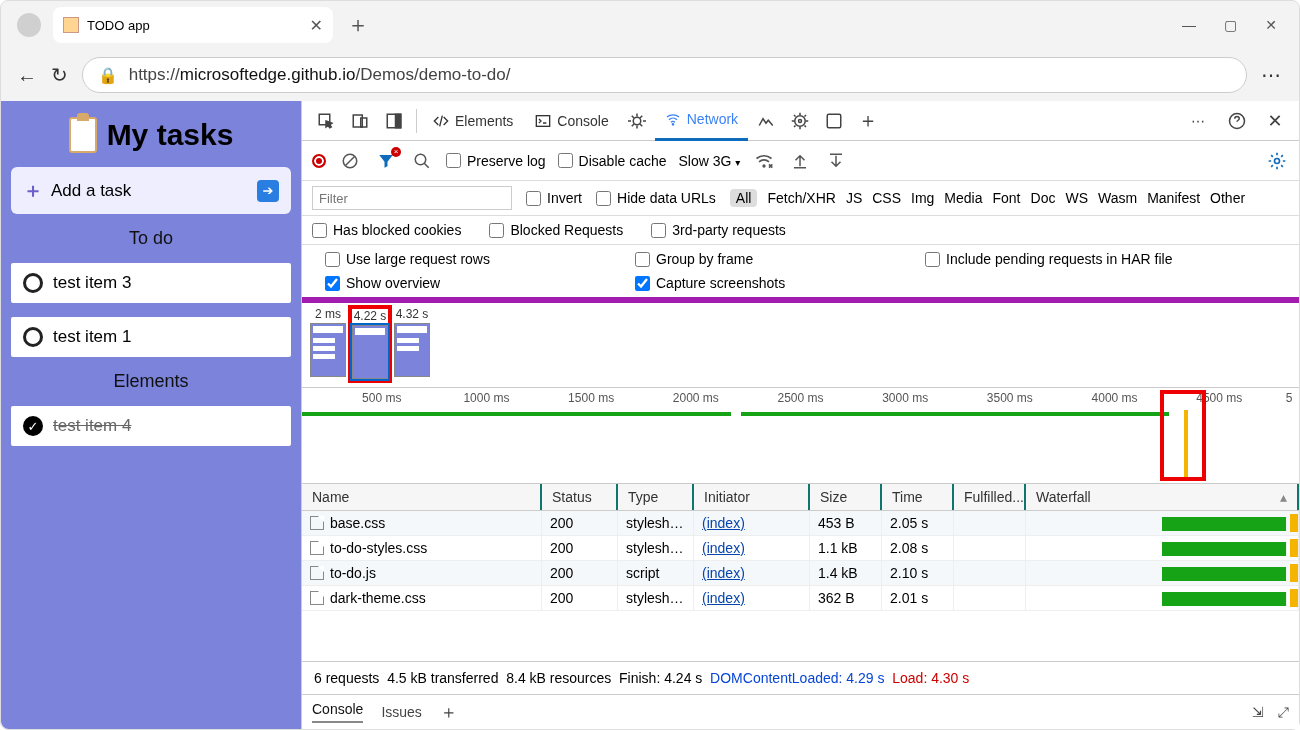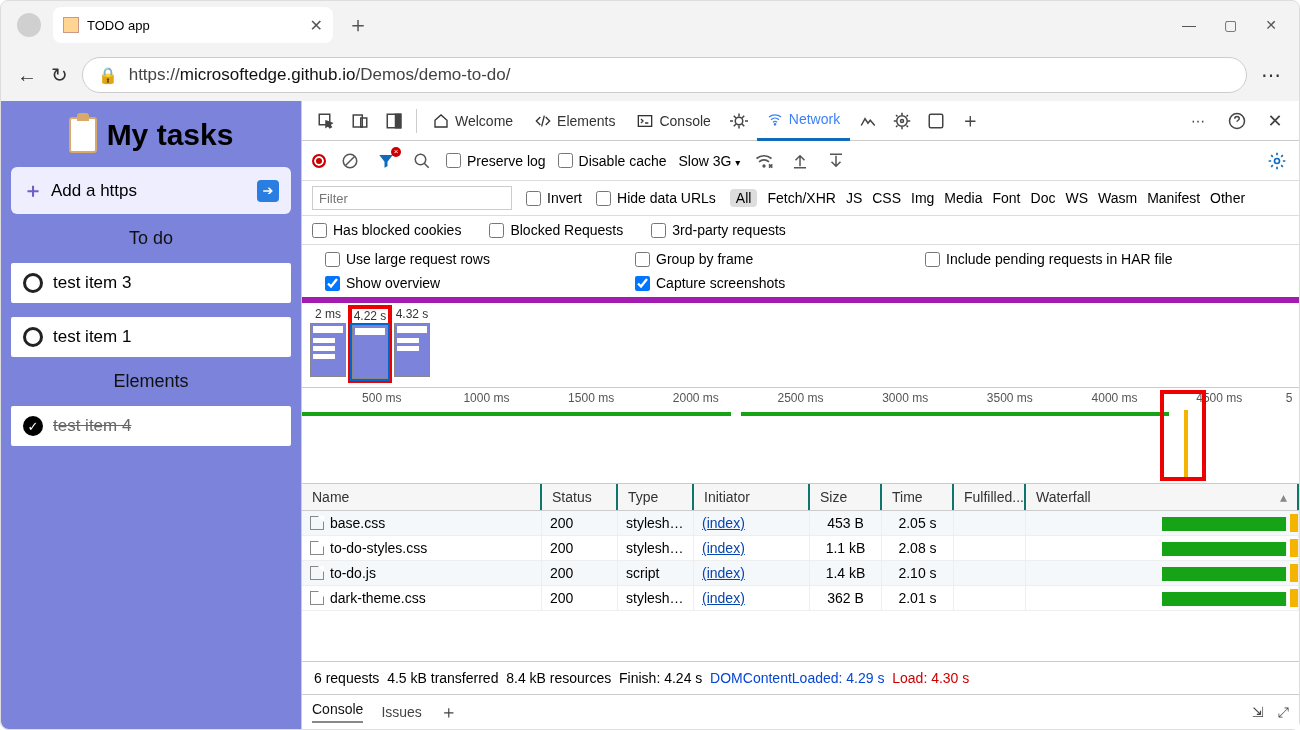--- a/index.html
+++ b/index.html
@@ -90,21 +90,21 @@
 .tl-bar { position: absolute; top: 24px; height: 4px; background: #16a316; }
 .tl-marker { position: absolute; top: 22px; bottom: 6px; width: 4px; background: #f4b400; }
 .tl-hl { position: absolute; outline: 4px solid #e00; top: 6px; bottom: 6px; width: 38px; }
 
 
 .net-table { flex: 1; overflow: auto; font-size: 14px; border-bottom: 1px solid #ccc; }
 .net-head { display: grid; grid-template-columns: 240px 76px 76px 116px 72px 72px 72px 1fr; background: #f6f6f6; border-bottom: 1px solid #ccc; }
 .net-head div { padding: 5px 10px; border-right: 2px solid #0f766e; color: #333; }
 .net-row { display: grid; grid-template-columns: 240px 76px 76px 116px 72px 72px 72px 1fr; border-bottom: 1px solid #eee; }
 .net-row div { padding: 4px 8px; border-right: 1px solid #eee; white-space: nowrap; overflow: hidden; text-overflow: ellipsis; }
-.net-row .sz, .net-row .tm { text-align: center; }
+.net-row .sz, .net-row .tm { text-align: left; }
 .net-row .name { display: flex; align-items: center; gap: 6px; }
 .file-ic { width: 14px; height: 14px; border: 1px solid #888; position: relative; }
 .file-ic::after { content: ""; position: absolute; right: -1px; top: -1px; border: 3px solid transparent; border-top-color: #fff; border-right-color: #fff; }
 .link { color: #0645ad; text-decoration: underline; cursor: pointer; }
 .wf-cell { position: relative; padding: 0 !important; }
 .wf-bar { position: absolute; top: 6px; height: 14px; background: #16a316; }
 .wf-marker { position: absolute; top: 3px; bottom: 3px; width: 2px; background: #f4b400; }
 
 .status-line { padding: 8px 12px; font-size: 14px; border-bottom: 1px solid #ccc; }
 .status-line .dcl { color: #0645d6; }
@@ -148,21 +148,21 @@
 
   <div class="content">
 
     <div class="app">
       <div class="app-title-row">
         <span class="app-clip"></span>
         <span class="app-title">My tasks</span>
       </div>
       <div class="add-task">
         <span class="plus">＋</span>
-        <span class="txt">Add a https</span>
+        <span class="txt">Add a task</span>
         <span class="go">➔</span>
       </div>
       <div class="section-h">To do</div>
       <div class="task-item">
         <span class="radio"></span>
         <span>test item 3</span>
       </div>
       <div class="task-item">
         <span class="radio"></span>
         <span>test item 1</span>
@@ -189,26 +189,20 @@
               <rect x="13" y="8" width="8" height="12"></rect>
             </svg>
           </span>
         <span class="dt-tool-ic">
             <svg viewBox="0 0 24 24" fill="none" stroke="currentColor" stroke-width="2">
               <rect x="3" y="3" width="18" height="18"></rect>
               <rect x="14" y="3" width="7" height="18" fill="currentColor"></rect>
             </svg>
           </span>
         <span class="dt-vsep"></span>
-        <div class="dt-tab">
-          <svg viewBox="0 0 24 24" fill="none" stroke="currentColor" stroke-width="2">
-              <path d="M3 11l9-8 9 8v10H3z"></path>
-            </svg>
-          <span>Welcome</span>
-        </div>
         <div class="dt-tab">
           <svg viewBox="0 0 24 24" fill="none" stroke="currentColor" stroke-width="2">
               <path d="M8 6l-6 6 6 6M16 6l6 6-6 6M14 4l-4 16"></path>
             </svg>
           <span>Elements</span>
         </div>
         <div class="dt-tab">
           <svg viewBox="0 0 24 24" fill="none" stroke="currentColor" stroke-width="2">
               <rect x="2" y="4" width="20" height="16"></rect>
               <path d="M6 9l3 3-3 3M12 15h5"></path>

